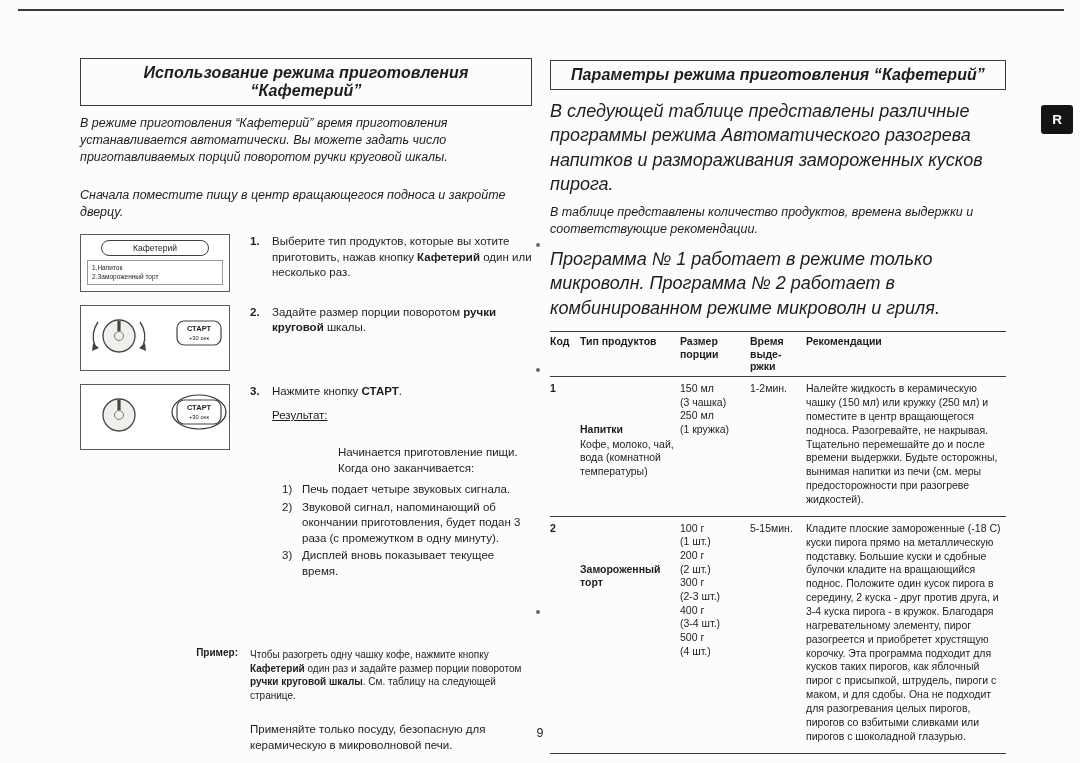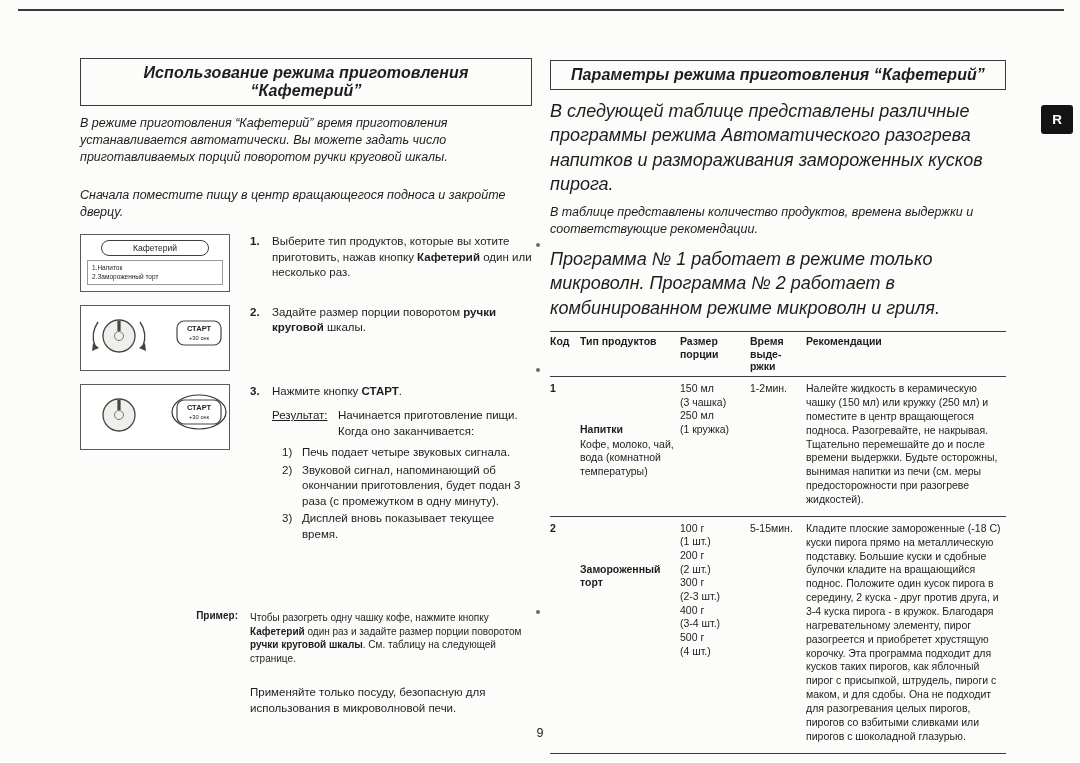--- a/index.html
+++ b/index.html
@@ -32,21 +32,21 @@
   .cafet-opts { margin-top:4px; border:1px solid #9a9a9a; padding:2px 4px; font-size:6.5px; line-height:1.45; }
   .cafet-opts span { display:block; }
 
   .step-body { flex:1; font-size:11.5px; line-height:1.35; display:flex; }
   .step-num  { flex:0 0 22px; font-weight:700; }
   .step-text { flex:1; }
 
   .result-block { margin-top:9px; }
   .result-line { display:flex; }
   .result-label { flex:0 0 66px; text-decoration:underline; }
-  .result-text { flex:1; }
+  .result-text { flex:1;margin-top:37px; }
   .result-items { margin-top:6px; margin-left:10px; }
   .res-item { display:flex; margin-top:2px; }
   .res-n { flex:0 0 20px; }
   .res-t { flex:1; }
 
   .example-row { display:flex; margin-top:24px; font-size:10px; line-height:1.35;align-items:center; }
   .example-label { flex:0 0 170px; box-sizing:border-box; text-align:right; padding-right:12px; font-weight:700; }
   .example-text { flex:1;margin-top:45px; }
   .note-row { margin-top:20px; padding-left:170px; font-size:11.5px; line-height:1.35; }
 
@@ -166,21 +166,21 @@
           </div>
         </span>
       </div>
     </div>
 
     <div class="example-row">
       <div class="example-label">Пример:</div>
       <div class="example-text"><span>Чтобы разогреть одну чашку кофе, нажмите кнопку </span><b>Кафетерий</b><span> один раз и задайте размер порции поворотом </span><b>ручки круговой шкалы</b><span>. См. таблицу на следующей странице.</span></div>
     </div>
 
-    <div class="note-row">Применяйте только посуду, безопасную для использования в микроволновой печи.</div>
+    <div class="note-row">Применяйте только посуду, безопасную для керамическую в микроволновой печи.</div>
   </div>
 
   <div class="col-right">
     <div class="section-title">Параметры режима приготовления “Кафетерий”</div>
 
     <div class="r-intro-b">В следующей таблице представлены различные программы режима Автоматического разогрева напитков и размораживания замороженных кусков пирога.</div>
     <div class="r-intro-n">В таблице представлены количество продуктов, времена выдержки и соответствующие рекомендации.</div>
     <div class="r-intro-b">Программа № 1 работает в режиме только микроволн. Программа № 2 работает в комбинированном режиме микроволн и гриля.</div>
 
     <div class="ptable">

